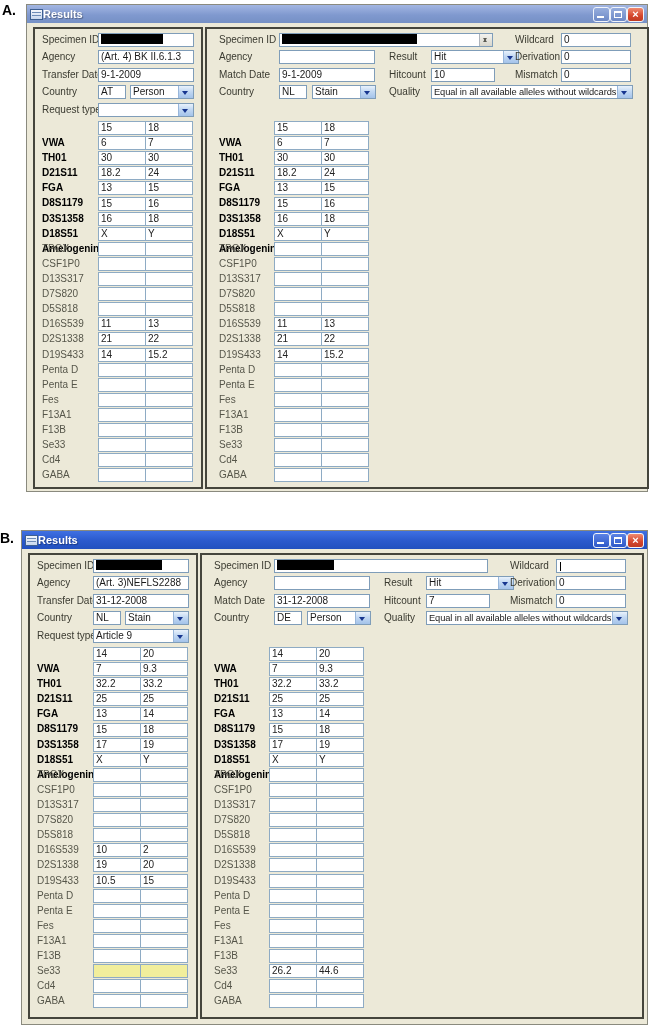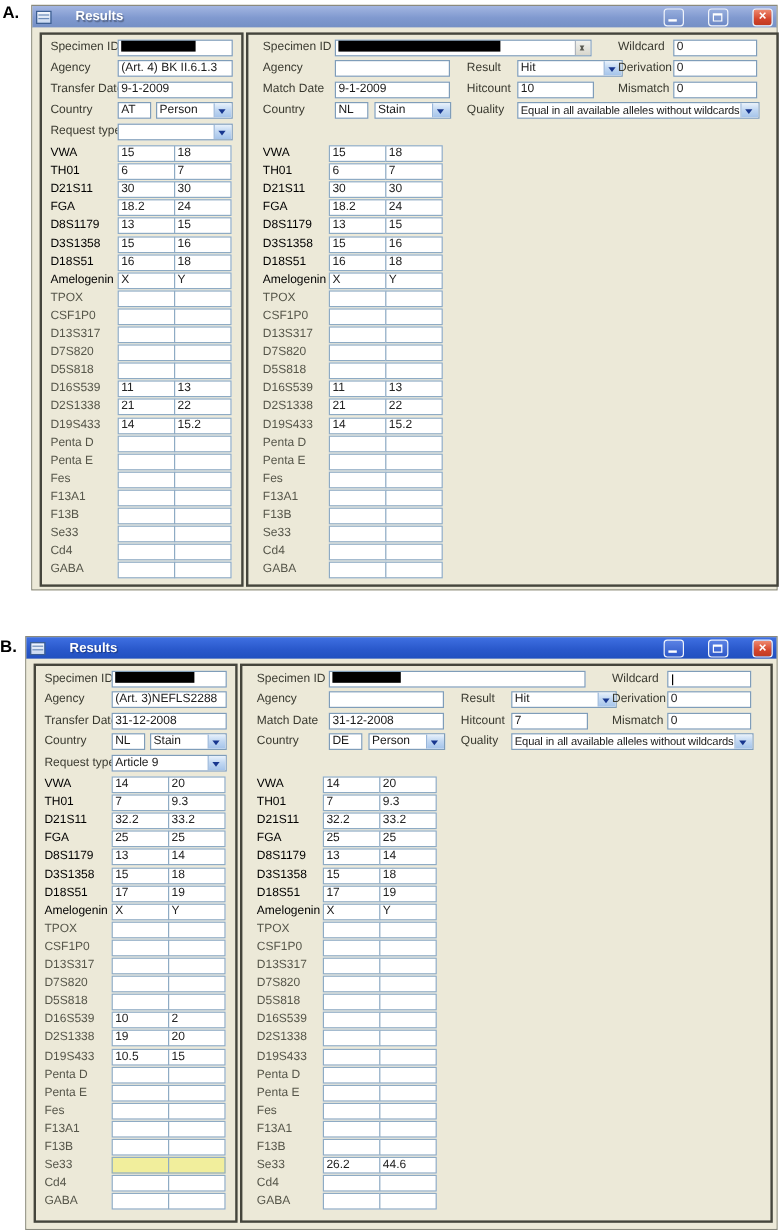--- a/index.html
+++ b/index.html
@@ -6,21 +6,21 @@
   body{
     width:650px;height:1025px;position:relative;background:#ffffff;
     font-family:"Liberation Sans",sans-serif;overflow:hidden;
   }
   .fig-label{position:absolute;font-weight:bold;font-size:14px;color:#000;}
 
   
   .window{position:absolute;background:#ECE9D8;border:1px solid #8a8a7e;box-sizing:border-box;}
   .win-a{left:26px;top:4px;width:622px;height:488px;}
   .win-b{left:21px;top:530px;width:627px;height:495px;}
-  .titlebar{height:18px;display:flex;align-items:center;padding:0 3px;gap:20px;position:relative;}
+  .titlebar{height:18px;display:flex;align-items:center;padding:0 3px;gap:0;position:relative;}
   .win-a .titlebar{background:linear-gradient(180deg,#a3b6e2 0%,#829ccf 55%,#7590c5 100%);
                    background:linear-gradient(180deg,#a3b6e2 0%,#8099cf 55%,#7590c5 100%);}
   .win-b .titlebar{background:linear-gradient(180deg,#3f70e2 0%,#2a59cc 55%,#2150bf 100%);}
   .title-icon{width:13px;height:11px;background:linear-gradient(180deg,#f4f7fc,#c8d8ef);
     border:1px solid #3d5f91;box-sizing:border-box;position:relative;flex:0 0 auto;}
   .title-icon::after{content:"";position:absolute;left:1px;right:1px;top:2px;height:1px;
     background:#6d8cb8;box-shadow:0 3px 0 #6d8cb8;}
   .title-text{color:#fff;font-weight:bold;font-size:11px;flex:1;
     text-shadow:1px 1px 1px rgba(0,0,0,.35);white-space:nowrap;overflow:hidden;}
   .tb-btn{width:17px;height:15px;border:1px solid #f0f4fb;border-radius:3px;flex:0 0 auto;
@@ -80,21 +80,21 @@
     border:2.5px solid transparent;border-bottom:3px solid #5a5a52;}
   .spinner::after{content:"";position:absolute;left:3px;bottom:3px;width:0;height:0;
     border:2.5px solid transparent;border-top:3px solid #5a5a52;}
   .redact{display:inline-block;height:10px;background:#000;vertical-align:middle;
     margin-top:-2px;}
   .caret{position:absolute;left:3px;top:2px;width:1px;height:9px;background:#000;}
 
   
   .locus-row{position:absolute;left:0;right:0;height:14px;}
   .locus-label{position:absolute;font-size:10px;color:#56564a;line-height:14px;white-space:nowrap;}
-  .locus-label.bold{font-weight:normal;color:#000;}
+  .locus-label.bold{font-weight:bold;color:#000;margin-top:15px;}
   .al{position:absolute;width:48px;height:14px;background:#fff;border:1px solid #8EABC4;
     box-sizing:border-box;font-size:10px;line-height:12px;padding:0 2px;color:#222;}
   .al.hl{background:#f1ee9c;}
   .gl .locus-label{left:7px}
   .gl .al1{left:63px}
   .gl .al2{left:110px}
   .gr .locus-label{left:12px}
   .gr .al1{left:67px}
   .gr .al2{left:114px}
 </style>

